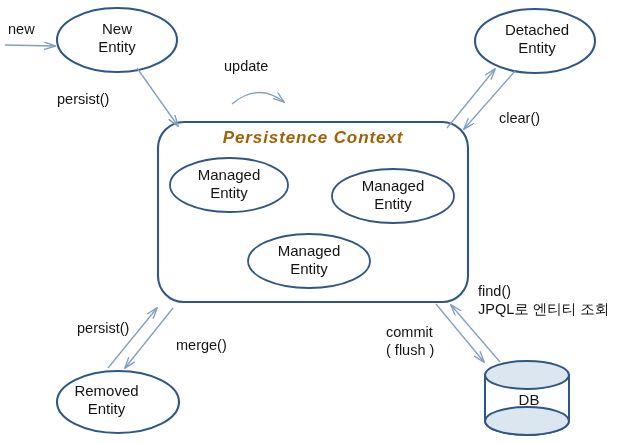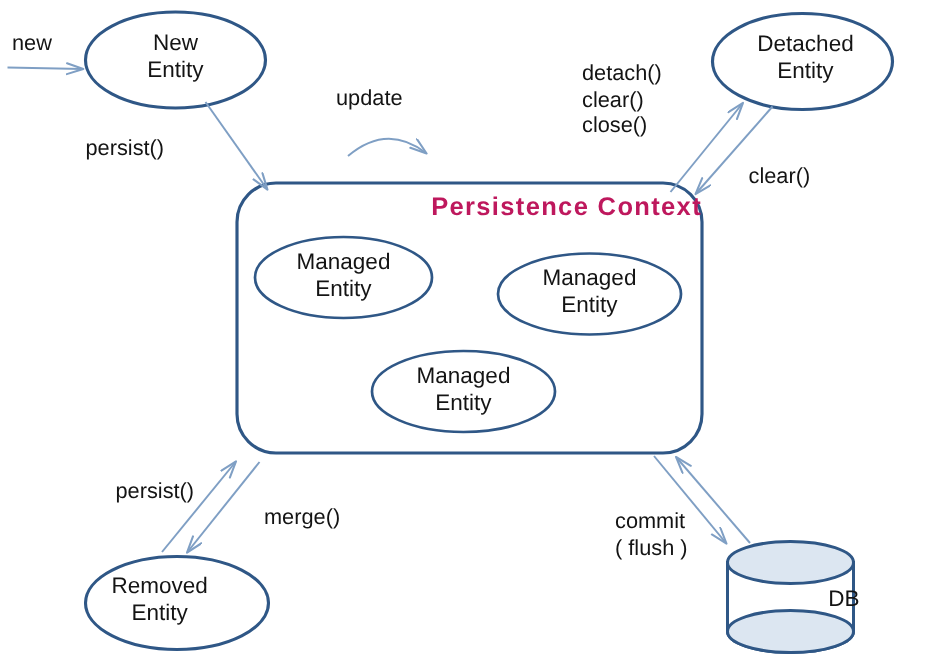--- a/index.html
+++ b/index.html
@@ -42,23 +42,24 @@
     font-family: "Liberation Sans", sans-serif;
     font-size: 14.5px;
     line-height: 1.22;
     white-space: pre-line;
   }
   .title-label {
     position: absolute;
     font-family: "Liberation Sans", sans-serif;
     font-size: 17px;
     font-weight: bold;
-    color: #be185d;
+    color: #a16207;
     letter-spacing: 0.9px;
-    text-align: right;
+    text-align: center;
+    font-style: italic;
   }
   .db-label {
     position: absolute;
     font-size: 15px;
     color: #141414;
     text-align: center;
   }
 </style>
 </head>
 <body>
@@ -124,35 +125,34 @@
 
   <div class="node-label ellipse-label" style="left:333px; top:177px; width:120px;">Managed
 Entity</div>
 
   <div class="node-label ellipse-label" style="left:249px; top:242px; width:120px;">Managed
 Entity</div>
 
   <div class="node-label ellipse-label" style="left:58px; top:382px; width:97px;">Removed
 Entity</div>
 
-  <div class="db-label" style="left:485px; top:391px; width:88px;text-align:right;">DB</div>
+  <div class="db-label" style="left:485px; top:391px; width:88px;">DB</div>
 
   <div class="edge-label" style="left:8px; top:21px;">new</div>
 
   <div class="edge-label" style="left:57px; top:91px;">persist()</div>
 
   <div class="edge-label" style="left:224px; top:58px;">update</div>
 
-  <div class="edge-label" style="left:388px; top:41px;">detach()
-clear()
-close()</div>
 
   <div class="edge-label" style="left:499px; top:110px;">clear()</div>
 
+  <div class="edge-label" style="left:478px; top:283px;">find()
+JPQL로 엔티티 조회</div>
 
-  <div class="edge-label" style="left:386px; top:340px;margin-left:24px;">commit
+  <div class="edge-label" style="left:386px; top:324px;">commit
 ( flush )</div>
 
   <div class="edge-label" style="left:77px; top:320px;">persist()</div>
 
   <div class="edge-label" style="left:176px; top:337px;">merge()</div>
 
 </div>
 
 </body></html>

